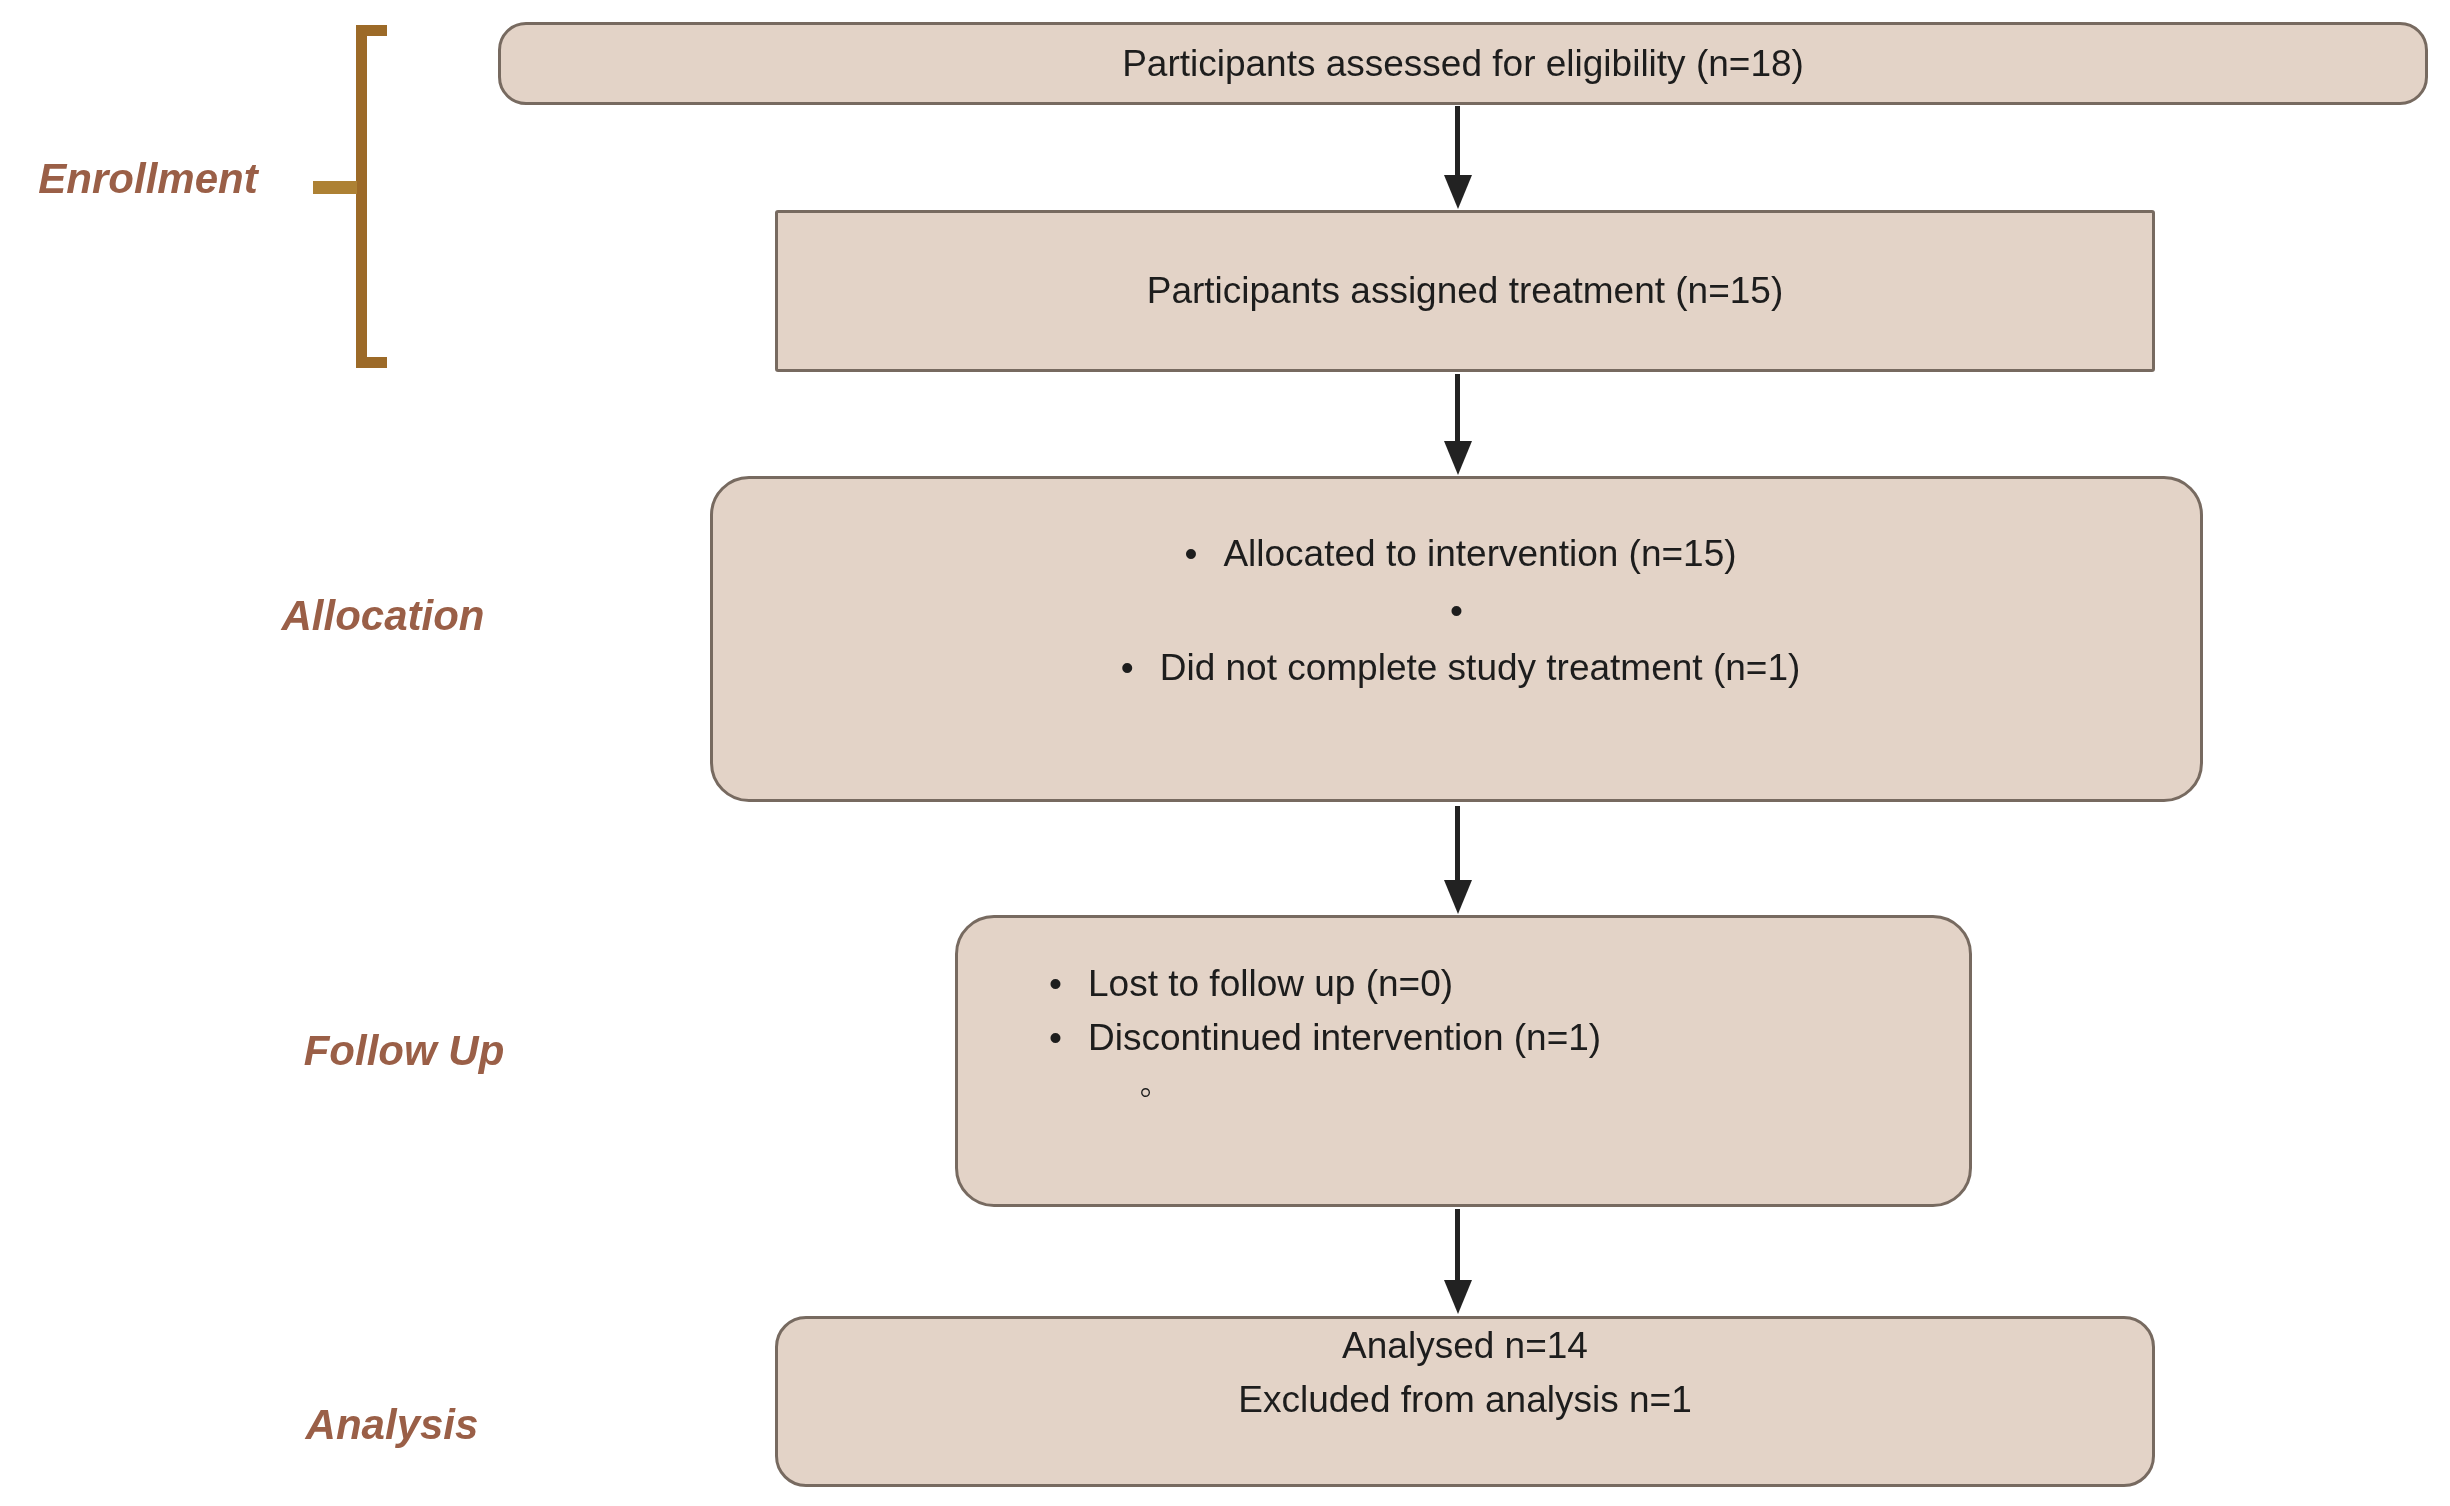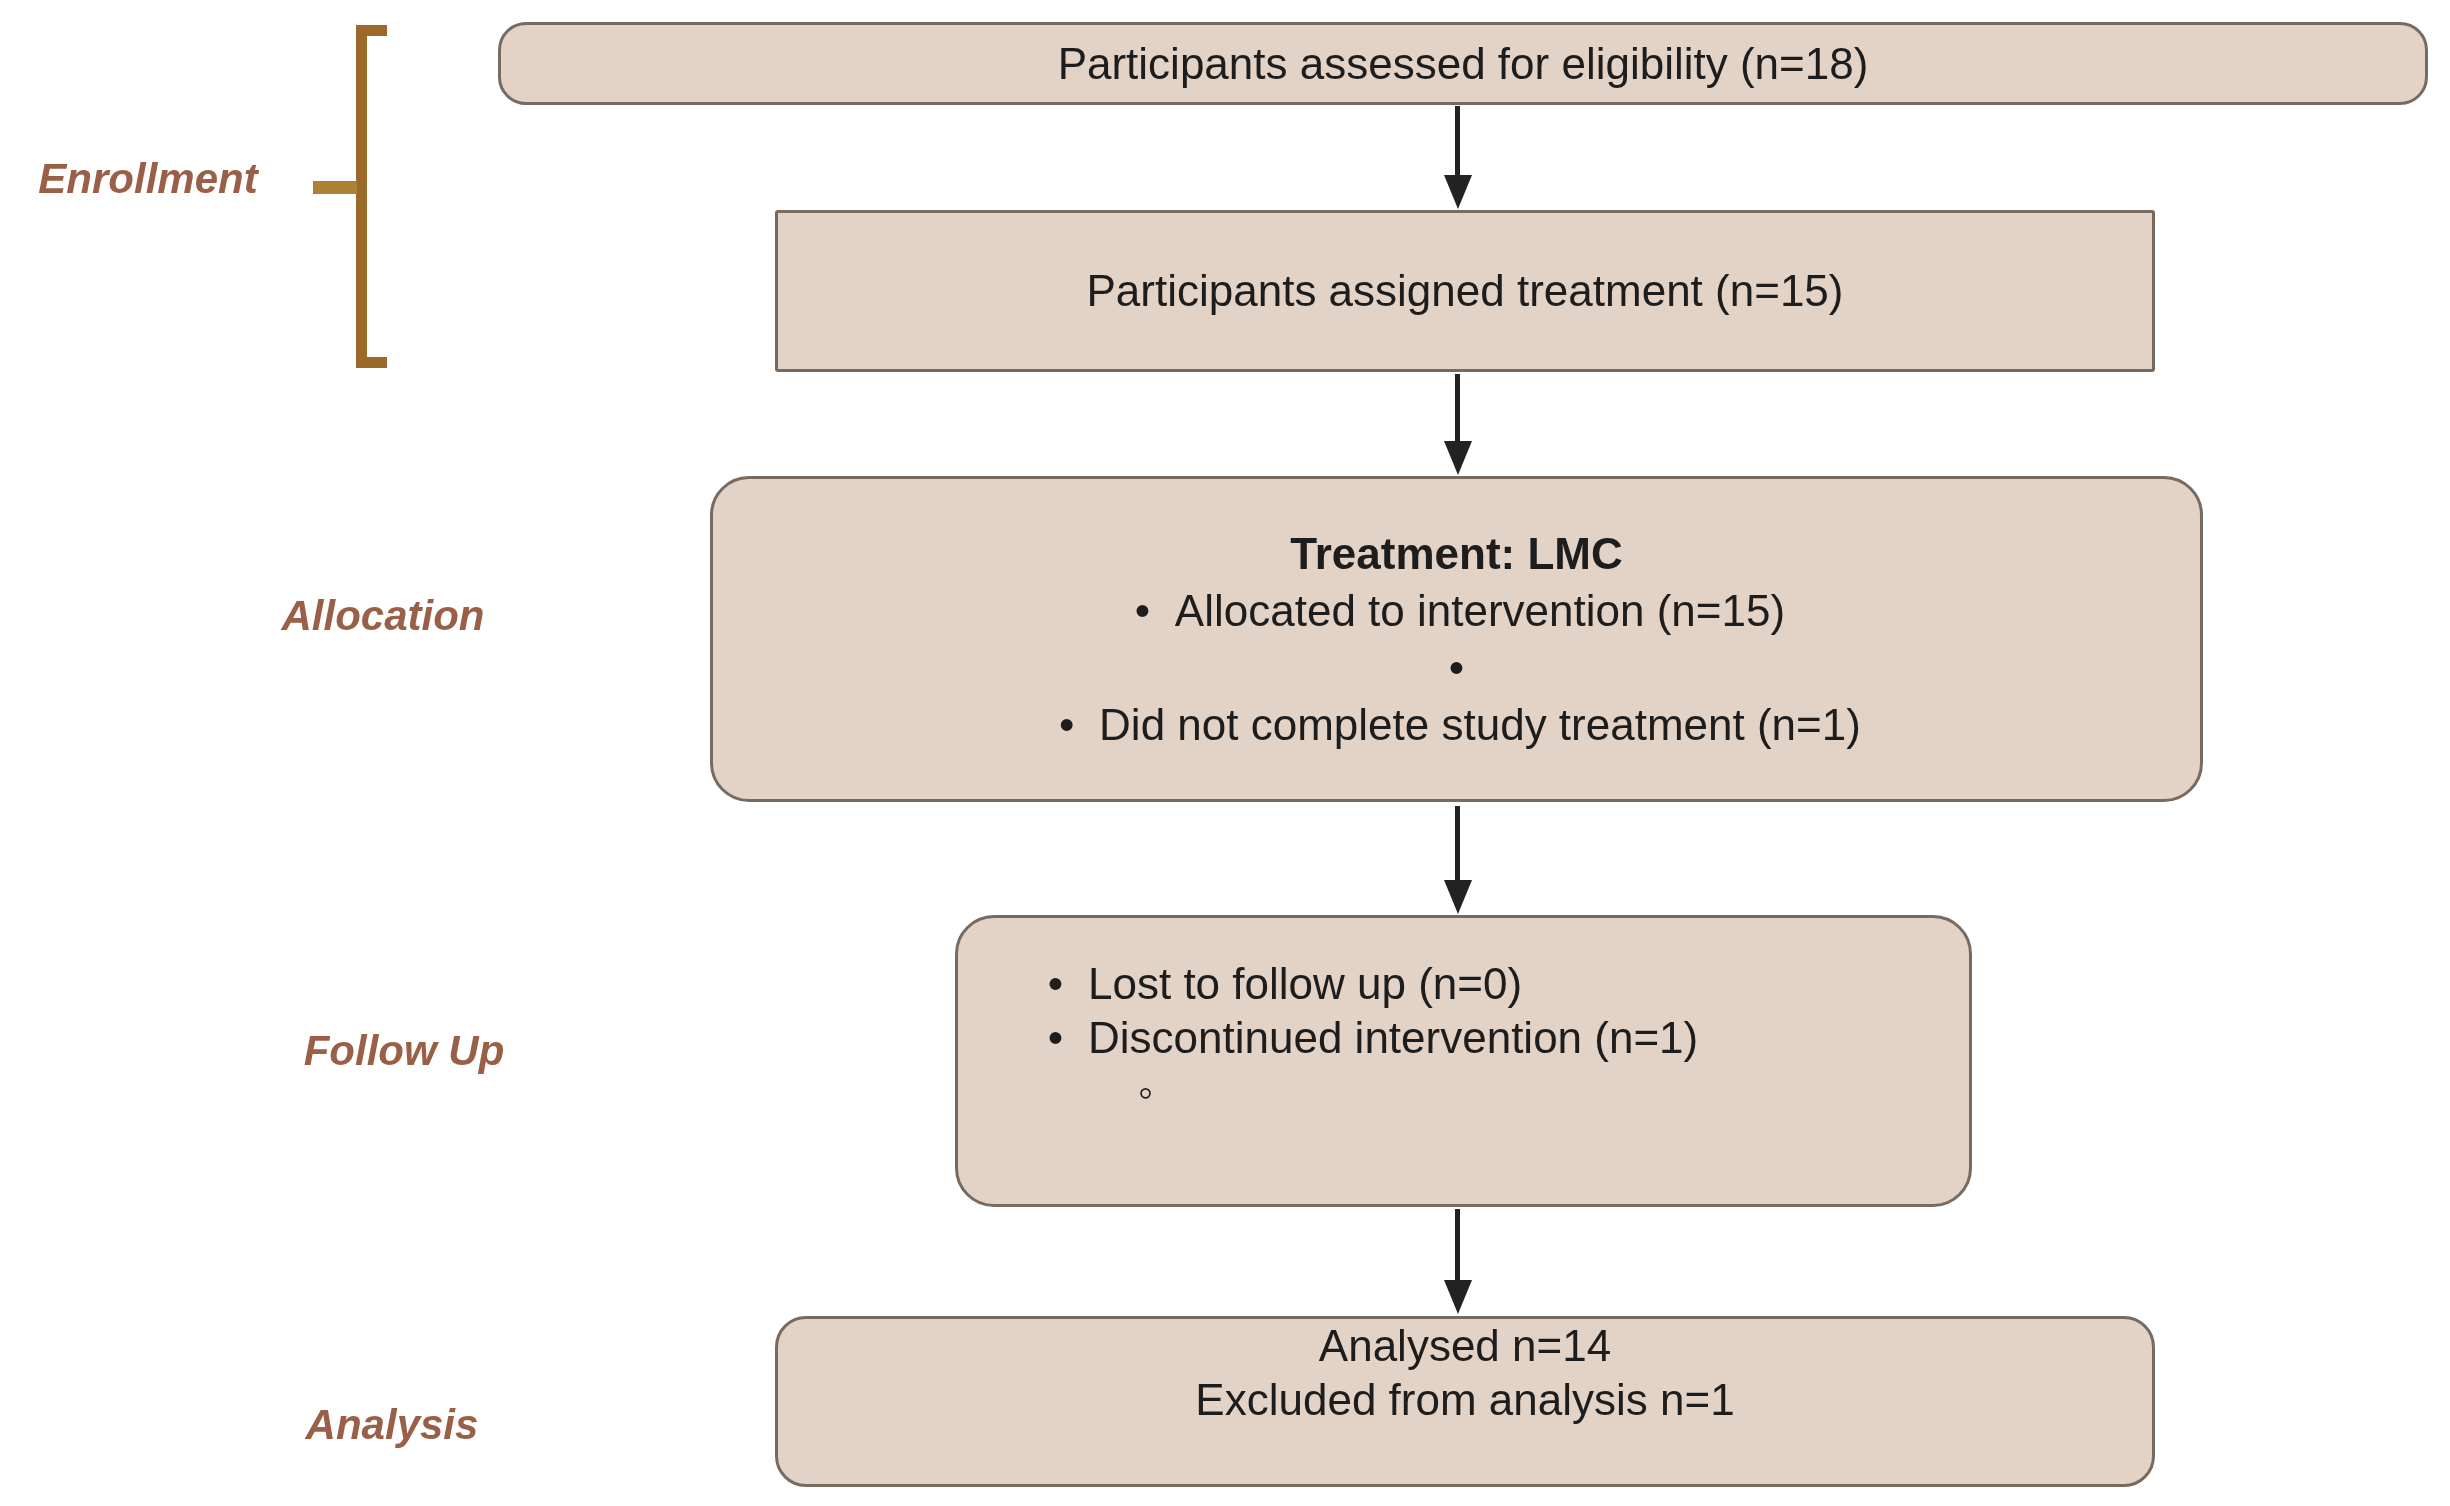--- a/index.html
+++ b/index.html
@@ -53,21 +53,21 @@
     left: 313px; top: 181px;
     width: 44px; height: 13px;
     background: var(--bracket-tick);
   }
 
   
   .box {
     position: absolute;
     background: var(--box-fill);
     border: 3.3px solid var(--box-border);
-    font-size: 44px;
+    font-size: 37px;
     color: var(--text);
   }
   .box-eligibility {
     left: 498px; top: 22px; width: 1930px; height: 83px;
     border-radius: 28px;
     display: flex; align-items: center; justify-content: center;
   }
   .box-assigned {
     left: 775px; top: 210px; width: 1380px; height: 162px;
     border-radius: 3px;
@@ -153,21 +153,20 @@
   <div class="box box-assigned">
     <span>Participants assigned treatment (n=15)</span>
   </div>
 
   <div class="arrow arrow-2">
     <div class="shaft"></div>
     <div class="head"></div>
   </div>
 
   <div class="box box-treatment">
-    <div class="box-title">Treatment: LMC</div>
     <div class="bullet-line centered">
       <span class="bullet-marker">•</span>
       <span class="bullet-text">Allocated to intervention (n=15)</span>
     </div>
     <div class="bullet-line centered">
       <span class="bullet-marker">•</span>
     </div>
     <div class="bullet-line centered">
       <span class="bullet-marker">•</span>
       <span class="bullet-text">Did not complete study treatment (n=1)</span>

